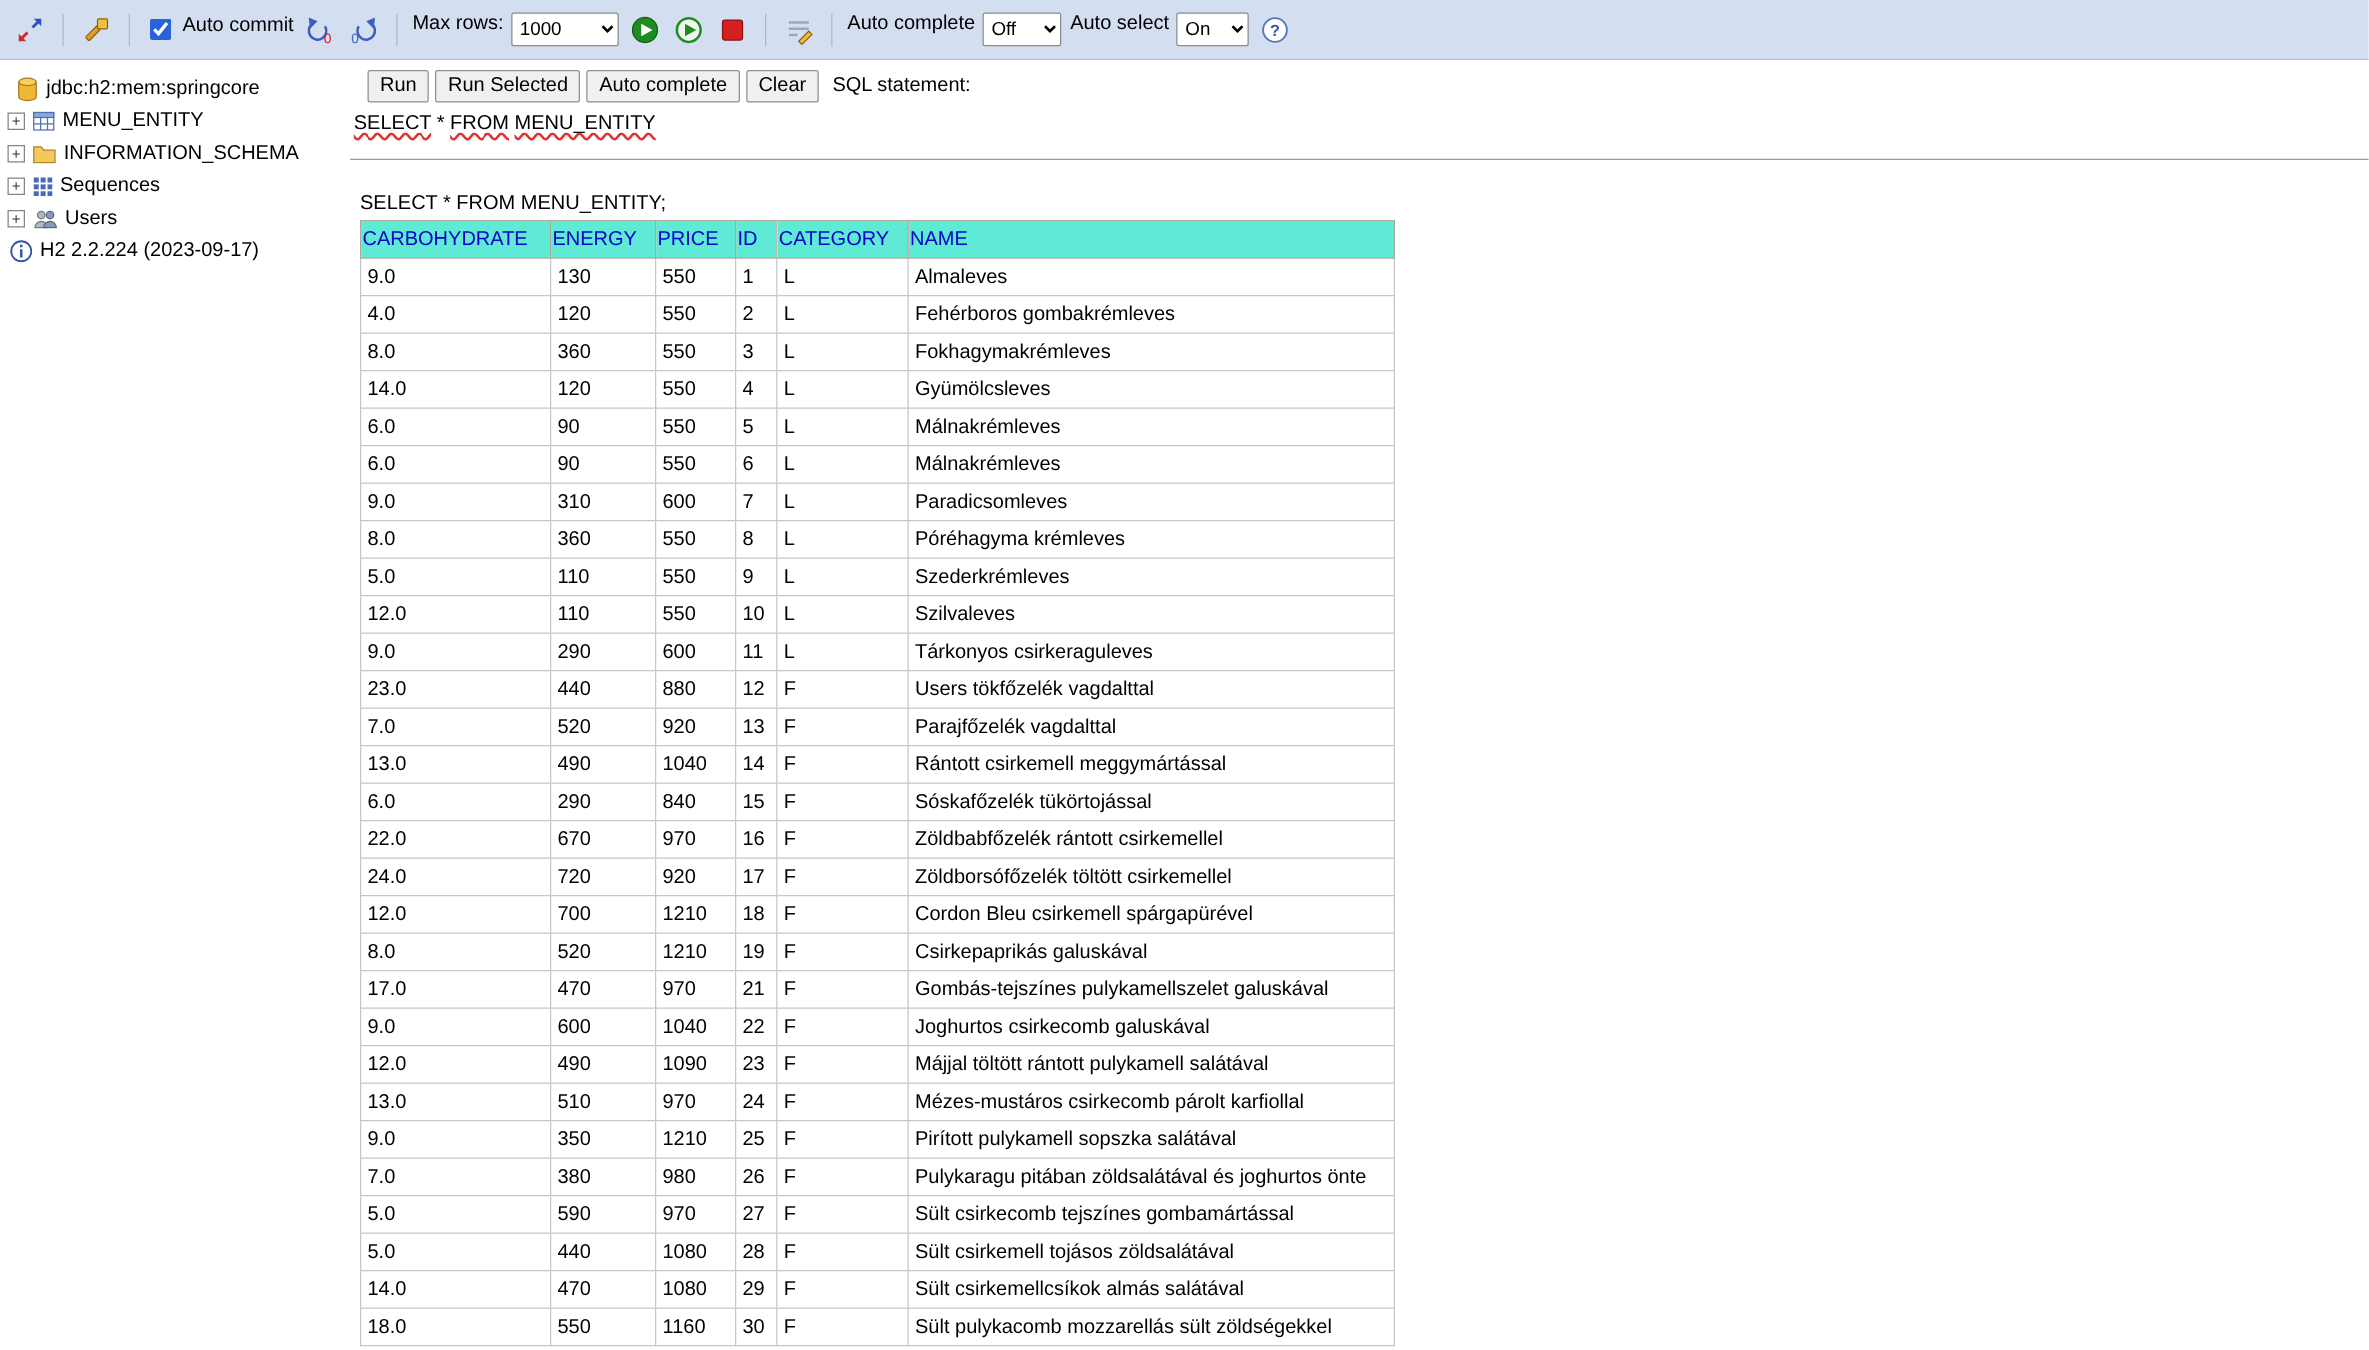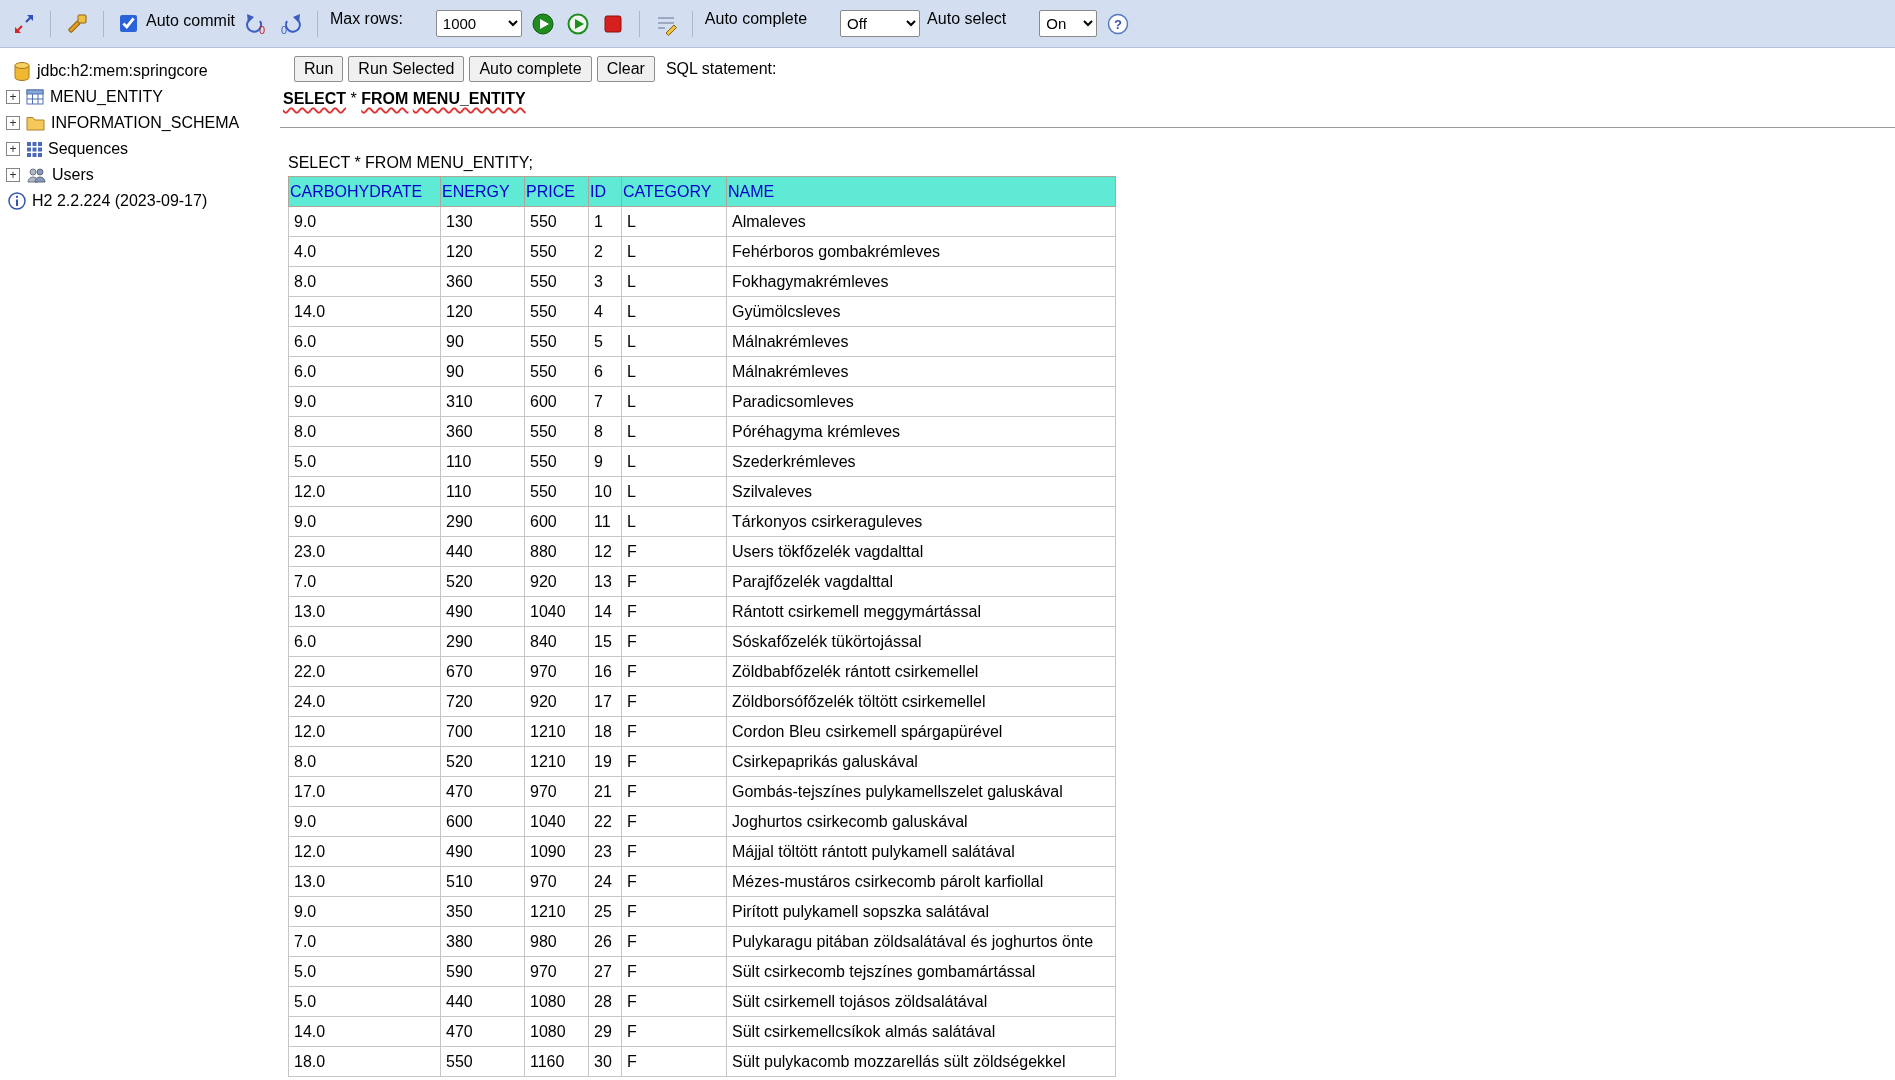--- a/index.html
+++ b/index.html
@@ -22,21 +22,21 @@
     font-size: 16px;
     white-space: nowrap;
   }
   .tbtn { display: inline-flex; align-items: center; justify-content: center;
           width: 28px; height: 28px; cursor: pointer; }
   .sep { width: 1px; height: 26px; background: #a9b9d2; margin: 0 5px; }
   .tlabel { display: inline-flex; align-items: flex-start; gap: 6px; }
   select {
     font-family: inherit; font-size: 15px;
     background: #ffffff; border: 1px solid #8a8a8a; border-radius: 2px;
-    height: 27px; padding: 0 2px; margin-left: 27px;
+    height: 27px; padding: 0 2px;
   }
   input[type="checkbox"] { width: 17px; height: 17px; accent-color: #2a62d9; }
   
   .content { display: flex; height: 1032px; }
   .sidebar { width: 280px; flex-shrink: 0; padding: 10px 6px 16px 6px; font-size: 16px; }
   .tree-row { display: flex; align-items: center; gap: 6px; height: 26px; white-space: nowrap; cursor: default; }
   .tree-row.root { padding-left: 7px; }
   .plusbox {
     width: 14px; height: 14px; flex-shrink: 0;
     border: 1px solid #848484; background: #fff;
@@ -59,21 +59,20 @@
     font-size: 16px; padding: 2px 3px;
     white-space: pre; outline: none; cursor: text;
   }
   .sp {
     text-decoration-line: underline;
     text-decoration-style: wavy;
     text-decoration-color: #e03232;
     text-decoration-thickness: 1.5px;
     text-decoration-skip-ink: none;
     text-underline-offset: 3px;
-    font-weight: bold;
   }
   
   .results { margin-top: 26px; padding-left: 8px; }
   .echo { font-size: 16px; margin-bottom: 4px; }
   table.rt { border-collapse: collapse; table-layout: fixed; width: 827px; border: 1px solid #aca899; }
   .rt th {
     background: #5eead4; color: #0000cc;
     font-weight: normal; text-align: left;
     font-size: 16px; padding: 3px 1px; height: 30px;
     border: 1px solid #aca899;
@@ -154,21 +153,21 @@
     <svg width="24" height="24">
       <line x1="4" y1="6" x2="20" y2="6" stroke="#9aa8c0" stroke-width="2"></line>
       <line x1="4" y1="11" x2="20" y2="11" stroke="#9aa8c0" stroke-width="2"></line>
       <line x1="4" y1="16" x2="11" y2="16" stroke="#9aa8c0" stroke-width="2"></line>
       <path d="M12 21 L20 13 L22.5 15.5 L14.5 23.5 Z" fill="#f0c040" stroke="#906010"></path>
     </svg>
   </span>
   <span class="sep"></span>
   <span class="tlabel">
     <span>Auto complete</span>
-    <select style="width:80px">
+    <select style="width:63px">
       <option>Off</option>
     </select>
   </span>
   <span class="tlabel">
     <span>Auto select</span>
     <select style="width:58px">
       <option>On</option>
     </select>
   </span>
   <span class="tbtn">

